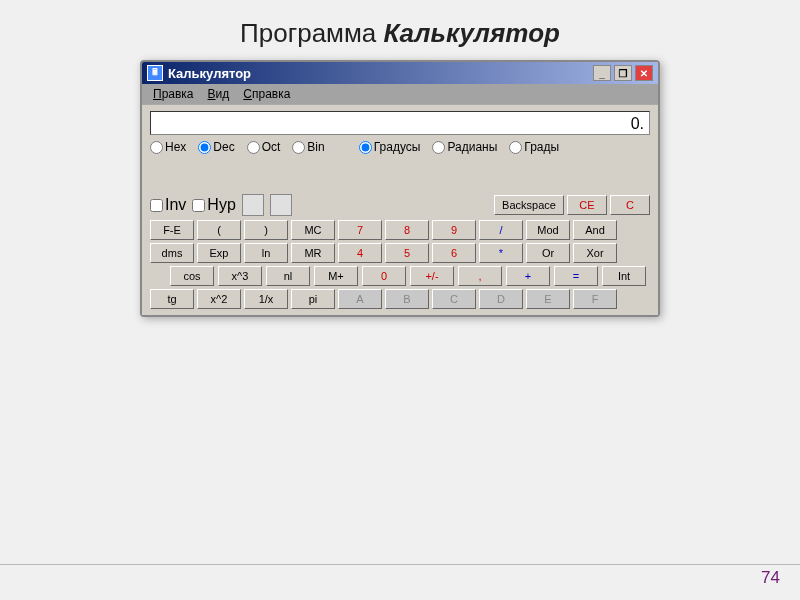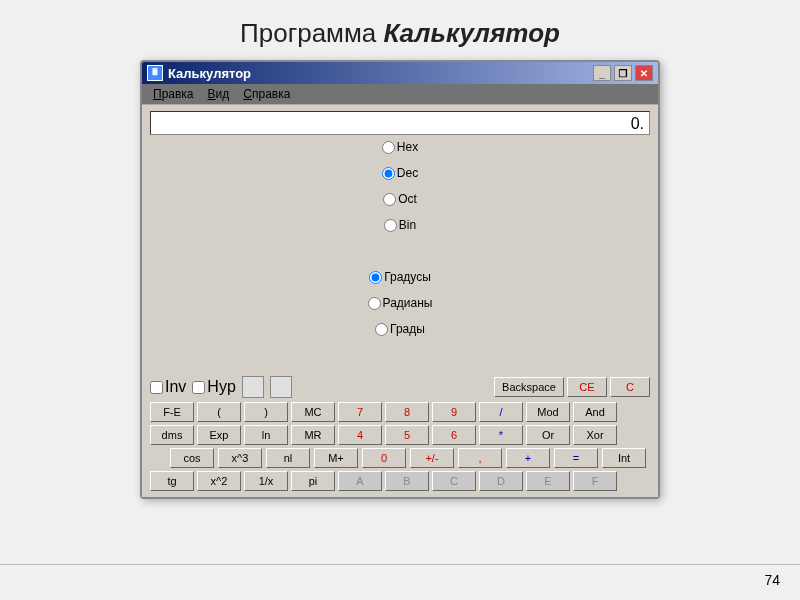--- a/index.html
+++ b/index.html
@@ -74,21 +74,21 @@
       display: flex;
       align-items: center;
       justify-content: center;
       cursor: pointer;
       color: #000;
       font-weight: bold;
     }
     .tb-btn.close { background: #e04040; color: white; }
 
     .menu-bar {
-      background: #737373;
+      background: #a3a3a3;
       display: flex;
       gap: 8px;
       padding: 2px 8px;
       font-size: 12px;
       border-bottom: 1px solid #aaa;
     }
     .menu-item {
       cursor: pointer;
       padding: 1px 3px;
     }
@@ -108,21 +108,20 @@
       height: 24px;
       line-height: 20px;
     }
 
     .radio-row {
       display: flex;
       gap: 12px;
       align-items: center;
       margin-bottom: 4px;
       font-size: 12px;
-      flex-direction: column;
     }
     .radio-group {
       display: flex;
       align-items: center;
       gap: 2px;
     }
     .radio-group input { margin: 0; }
     .check-group {
       display: flex;
       align-items: center;
@@ -170,22 +169,22 @@
     .main-right {
       display: flex;
       flex-direction: column;
       gap: 3px;
     }
 
     .page-num {
       position: absolute;
       bottom: 12px;
       right: 20px;
-      font-size: 14px;
-      color: #000000;
+      font-size: 17px;
+      color: #701a75;
     }
 
     .separator-line {
       position: absolute;
       bottom: 35px;
       left: 0;
       right: 0;
       height: 1px;
       background: #bbb;
     }

